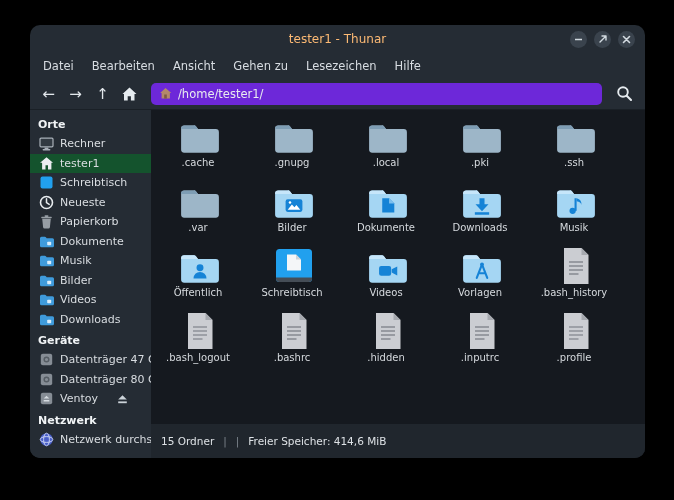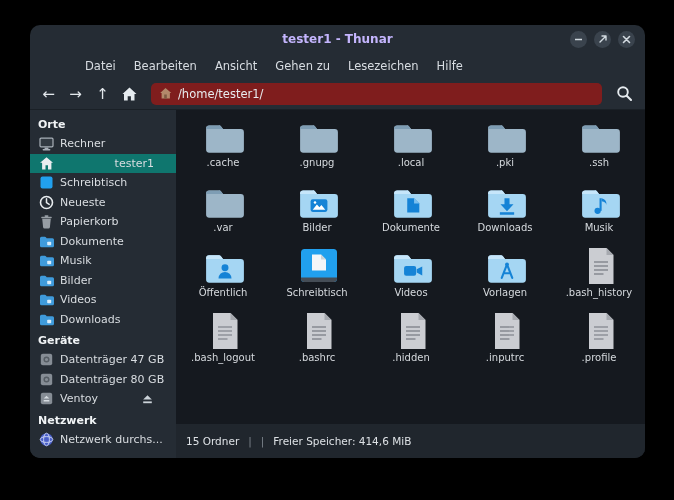--- a/index.html
+++ b/index.html
@@ -7,42 +7,42 @@
 
   .window {
     position:absolute; left:30px; top:25px; width:615px; height:433px;
     background:#252c34; border-radius:10px; overflow:hidden;
     box-shadow:0 8px 30px rgba(0,0,0,.8);
     display:flex; flex-direction:column;
   }
 
   
   .titlebar { height:28px; display:flex; align-items:center; position:relative; flex:none; }
-  .title { position:absolute; left:0; right:0; text-align:center; font-size:12px; font-weight:bold; color:#c4b5fd; }
+  .title { position:absolute; left:0; right:0; text-align:center; font-size:12px; font-weight:normal; color:#fdba74; }
   .winbtns { margin-left:auto; display:flex; gap:7px; padding-right:10px; z-index:2; }
   .winbtn { width:17px; height:17px; border-radius:50%; background:#3a434d; display:flex; align-items:center; justify-content:center; cursor:default; }
 
   
-  .menubar { height:25px; display:flex; align-items:center; padding-left:10px; flex:none;margin-left:36px; }
+  .menubar { height:25px; display:flex; align-items:center; padding-left:4px; flex:none; }
   .menuitem { font-size:11.5px; color:#d8dde2; padding:3px 9px; border-radius:3px; }
 
   
   .toolbar { height:32px; display:flex; align-items:center; padding:0 8px 0 6px; gap:2px; flex:none; border-bottom:1px solid #1a2026; }
   .navbtn { width:25px; height:24px; display:flex; align-items:center; justify-content:center; color:#e3e8ec; font-size:15px; border-radius:4px; }
-  .pathfield { flex:1; height:22px; background:#7f1d1d; border-radius:5px; margin:0 7px; display:flex; align-items:center; padding:0 8px; gap:6px; }
+  .pathfield { flex:1; height:22px; background:#6d28d9; border-radius:5px; margin:0 7px; display:flex; align-items:center; padding:0 8px; gap:6px; }
   .pathtext { font-size:11.5px; color:#e8ecef; }
   .searchbtn { width:26px; height:24px; display:flex; align-items:center; justify-content:center; border-radius:4px; }
 
   
   .content { flex:1; display:flex; min-height:0; }
 
-  .sidebar { width:146px; flex:none; background:#252c34; padding-top:3px; overflow:hidden; }
+  .sidebar { width:121px; flex:none; background:#252c34; padding-top:3px; overflow:hidden; }
   .side-header { font-size:11px; font-weight:bold; color:#f1f4f6; padding:5px 8px 3px 8px; }
   .side-row { height:19.5px; display:flex; align-items:center; gap:6px; padding-left:9px; padding-right:22px; font-size:11px; color:#d9dde1; white-space:nowrap; }
-  .side-row.selected { background:#0f766e;justify-content:space-between; }
+  .side-row.selected { background:#14532d; }
   .side-row .sicon { width:15px; height:15px; flex:none; display:flex; align-items:center; justify-content:center; }
   .side-row .eject { margin-left:auto; display:flex; align-items:center; }
 
   .mainarea { flex:1; background:#15191f; display:flex; flex-direction:column; min-width:0; }
   .filegrid { flex:1; display:grid; grid-template-columns:repeat(5, 94px); grid-auto-rows:65px; padding:3px 0 0 2px; align-content:start; }
   .cell { display:flex; flex-direction:column; }
   .cell .iconbox { height:42px; display:flex; align-items:flex-end; justify-content:center; }
   .cell .fname { margin-top:2px; font-size:10px; color:#d6dade; text-align:center; max-width:90px; line-height:1.2; word-break:break-all; }
 
   .statusbar { height:34px; flex:none; background:#20262d; display:flex; align-items:center; gap:9px; padding-left:10px; font-size:10.5px; color:#dde1e5; }

